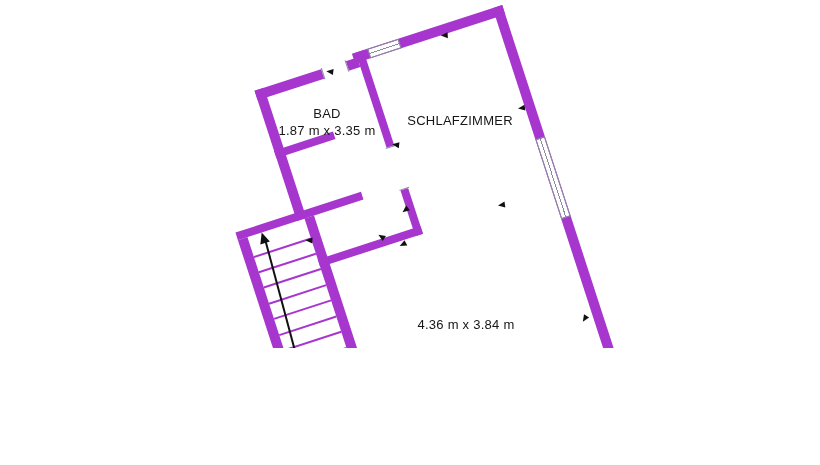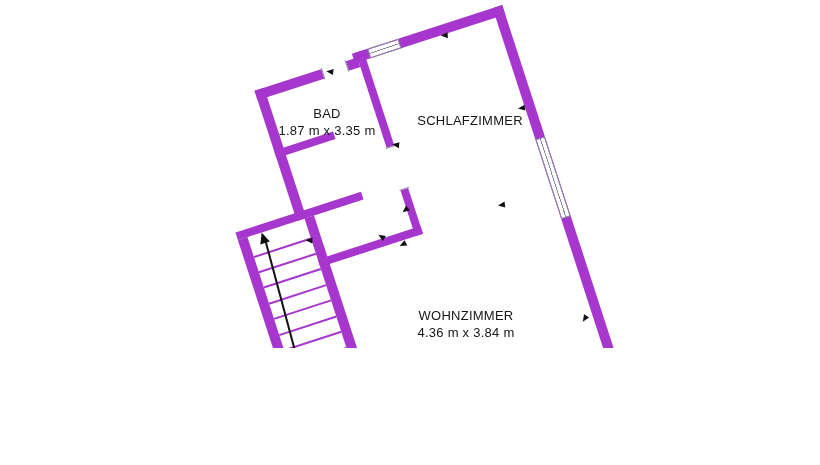--- a/index.html
+++ b/index.html
@@ -88,21 +88,20 @@
     <i class="arr" style="left:2px;top:161px;transform:rotate(200deg)"></i>
     <i class="arr" style="left:240px;top:321px;transform:rotate(140deg)"></i>
     <i class="arr" style="left:2px;top:320px;transform:rotate(30deg)"></i>
     <i class="arr" style="left:98px;top:366px;transform:rotate(190deg)"></i>
   </div>
 
   <div class="room-label" style="left:327px;top:122px">
     <div>BAD</div>
     <div>1.87 m x 3.35 m</div>
   </div>
-  <div class="room-label" style="left:470px;top:120px">
+  <div class="room-label" style="left:460px;top:120px">
     <div>SCHLAFZIMMER</div>
   </div>
   <div class="room-label" style="left:466px;top:324px">
-    <div>WOHNZIMMER</div>
     <div>4.36 m x 3.84 m</div>
   </div>
 
 </div>
 
 </body></html>

